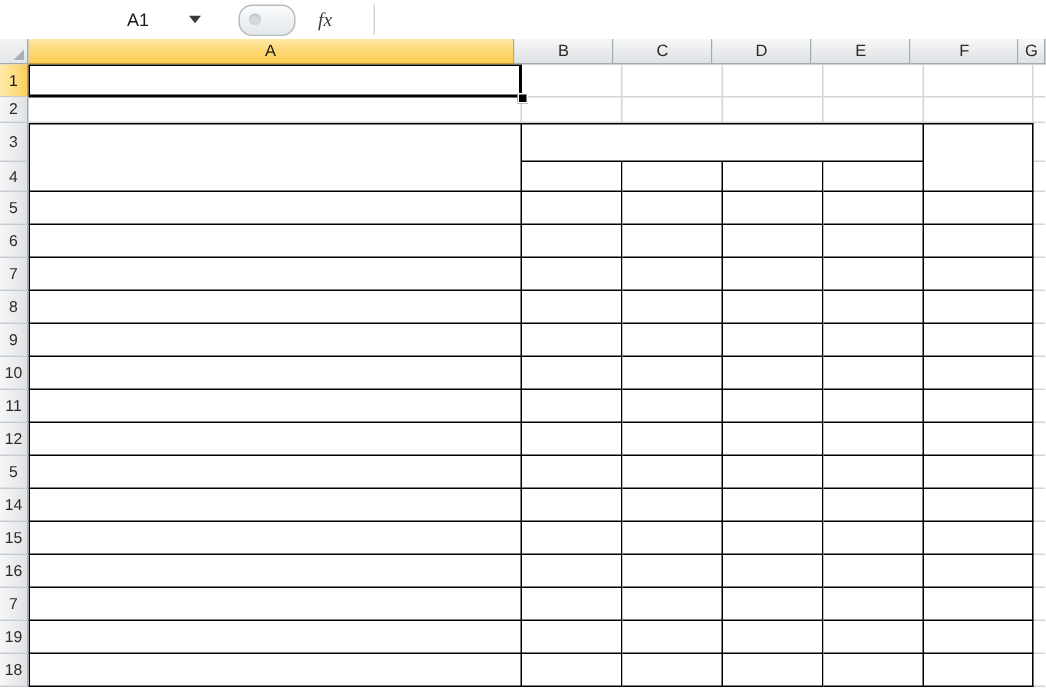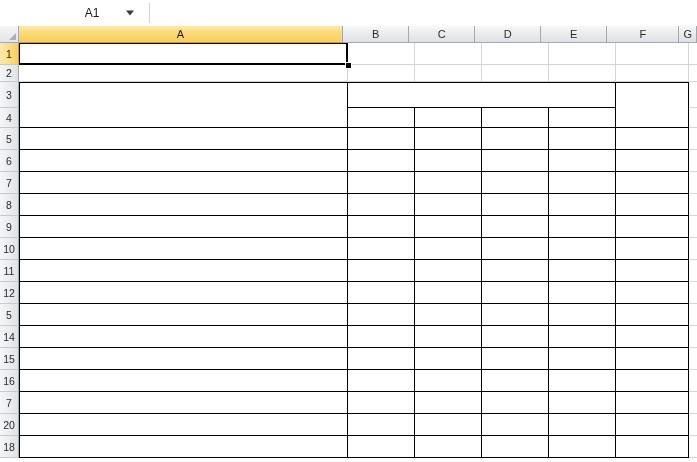--- a/index.html
+++ b/index.html
@@ -245,20 +245,24 @@
     box-sizing: content-box;
   }
 </style>
 </head>
 <body>
 
 <div id="formula-bar">
   <div id="name-box">
     <span id="name-box-value">A1</span>
     <span id="name-box-arrow"></span>
+  </div>
+  <div id="fx-group">
+    <div id="collapse-btn"></div>
+    <span id="fx-icon">fx</span>
   </div>
   <div id="formula-divider"></div>
 </div>
 
 <div id="grid">
 
   <div id="col-header-row">
     <div class="corner-box"></div>
   <div class="col-head selected" style="width: 329px;">A</div>
       <div class="col-head" style="width: 67px;">B</div>
@@ -280,21 +284,21 @@
       <div class="row-head" style="height: 22px;">8</div>
       <div class="row-head" style="height: 22px;">9</div>
       <div class="row-head" style="height: 22px;">10</div>
       <div class="row-head" style="height: 22px;">11</div>
       <div class="row-head" style="height: 22px;">12</div>
       <div class="row-head" style="height: 22px;">5</div>
       <div class="row-head" style="height: 22px;">14</div>
       <div class="row-head" style="height: 22px;">15</div>
       <div class="row-head" style="height: 22px;">16</div>
       <div class="row-head" style="height: 22px;">7</div>
-      <div class="row-head" style="height: 22px;">20</div>
+      <div class="row-head" style="height: 22px;">19</div>
       <div class="row-head" style="height: 22px;">18</div>
     </div>
 
   <div id="cells">
       <div class="gridline-v" style="left: 328px; height: 415px;"></div>
       <div class="gridline-v" style="left: 395px; height: 415px;"></div>
       <div class="gridline-v" style="left: 462px; height: 415px;"></div>
       <div class="gridline-v" style="left: 529px; height: 415px;"></div>
       <div class="gridline-v" style="left: 596px; height: 415px;"></div>
       <div class="gridline-v" style="left: 669px; height: 415px;"></div>

